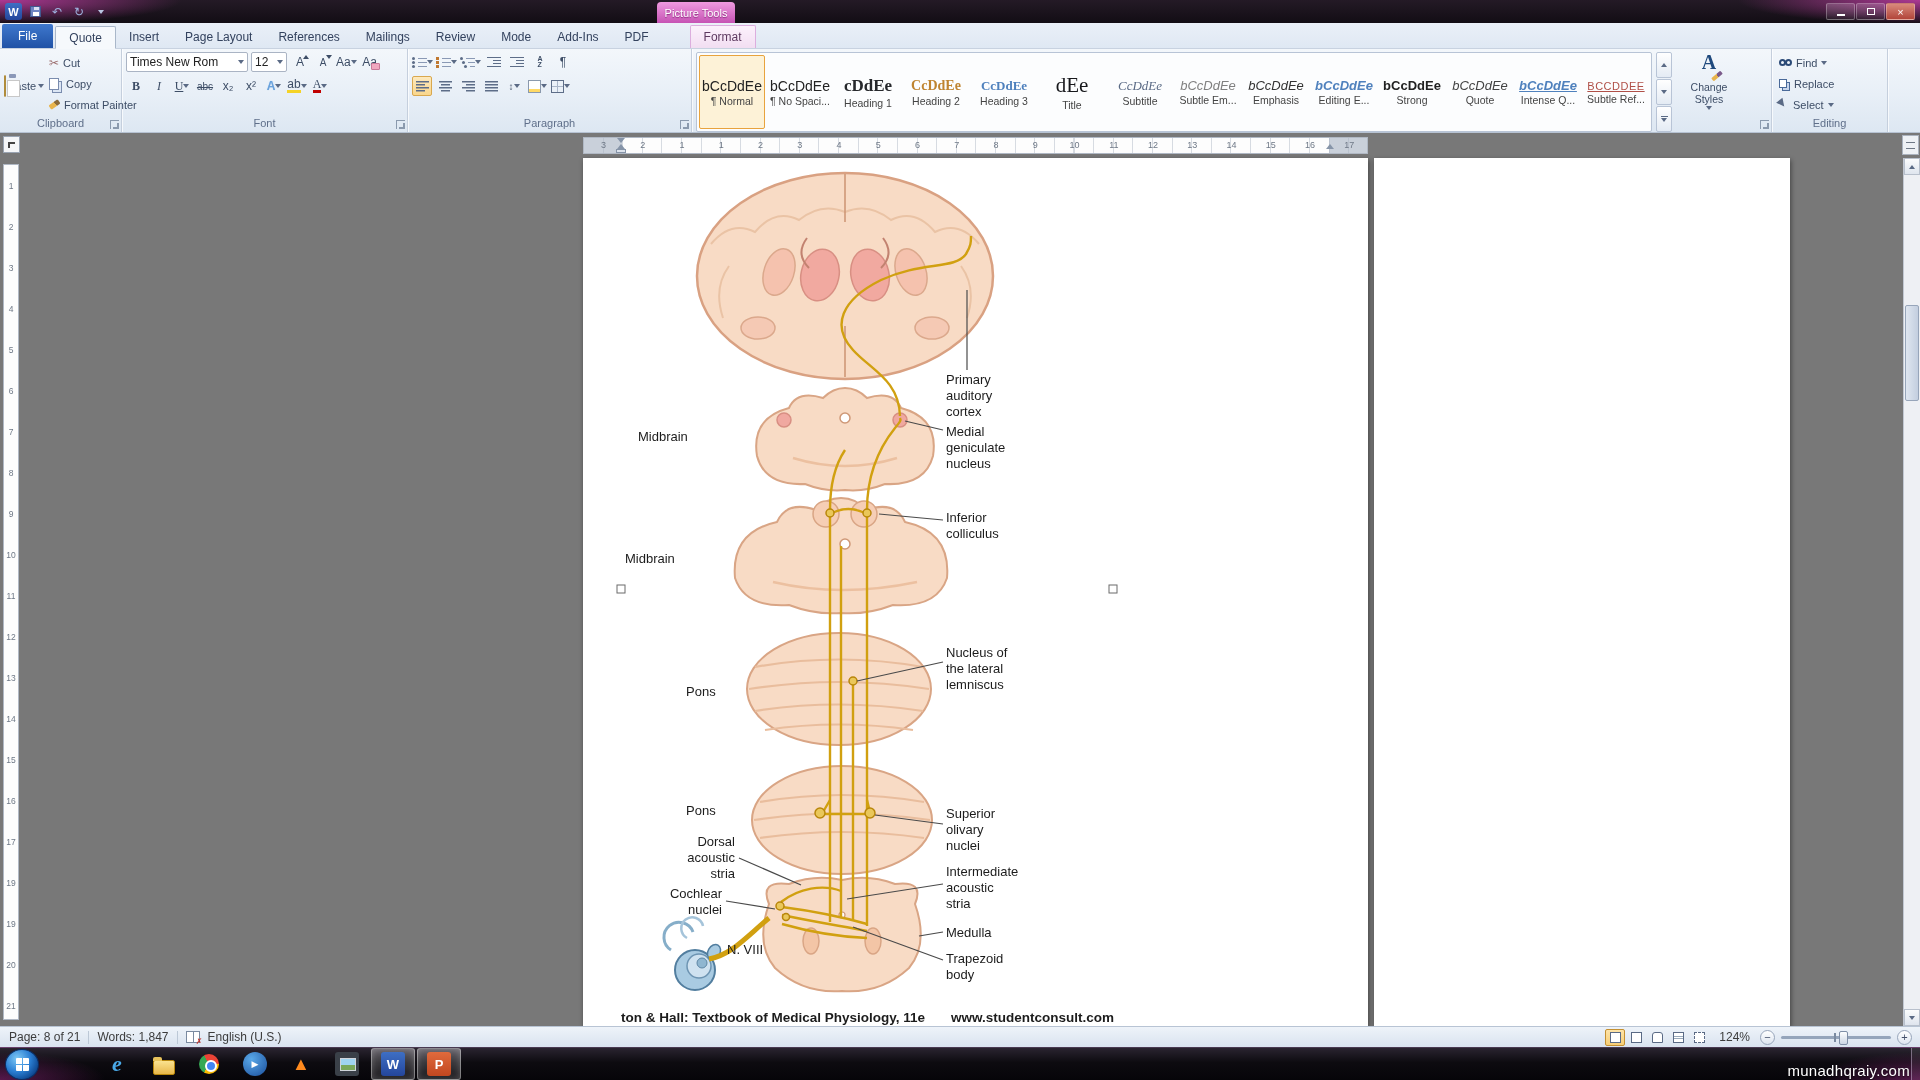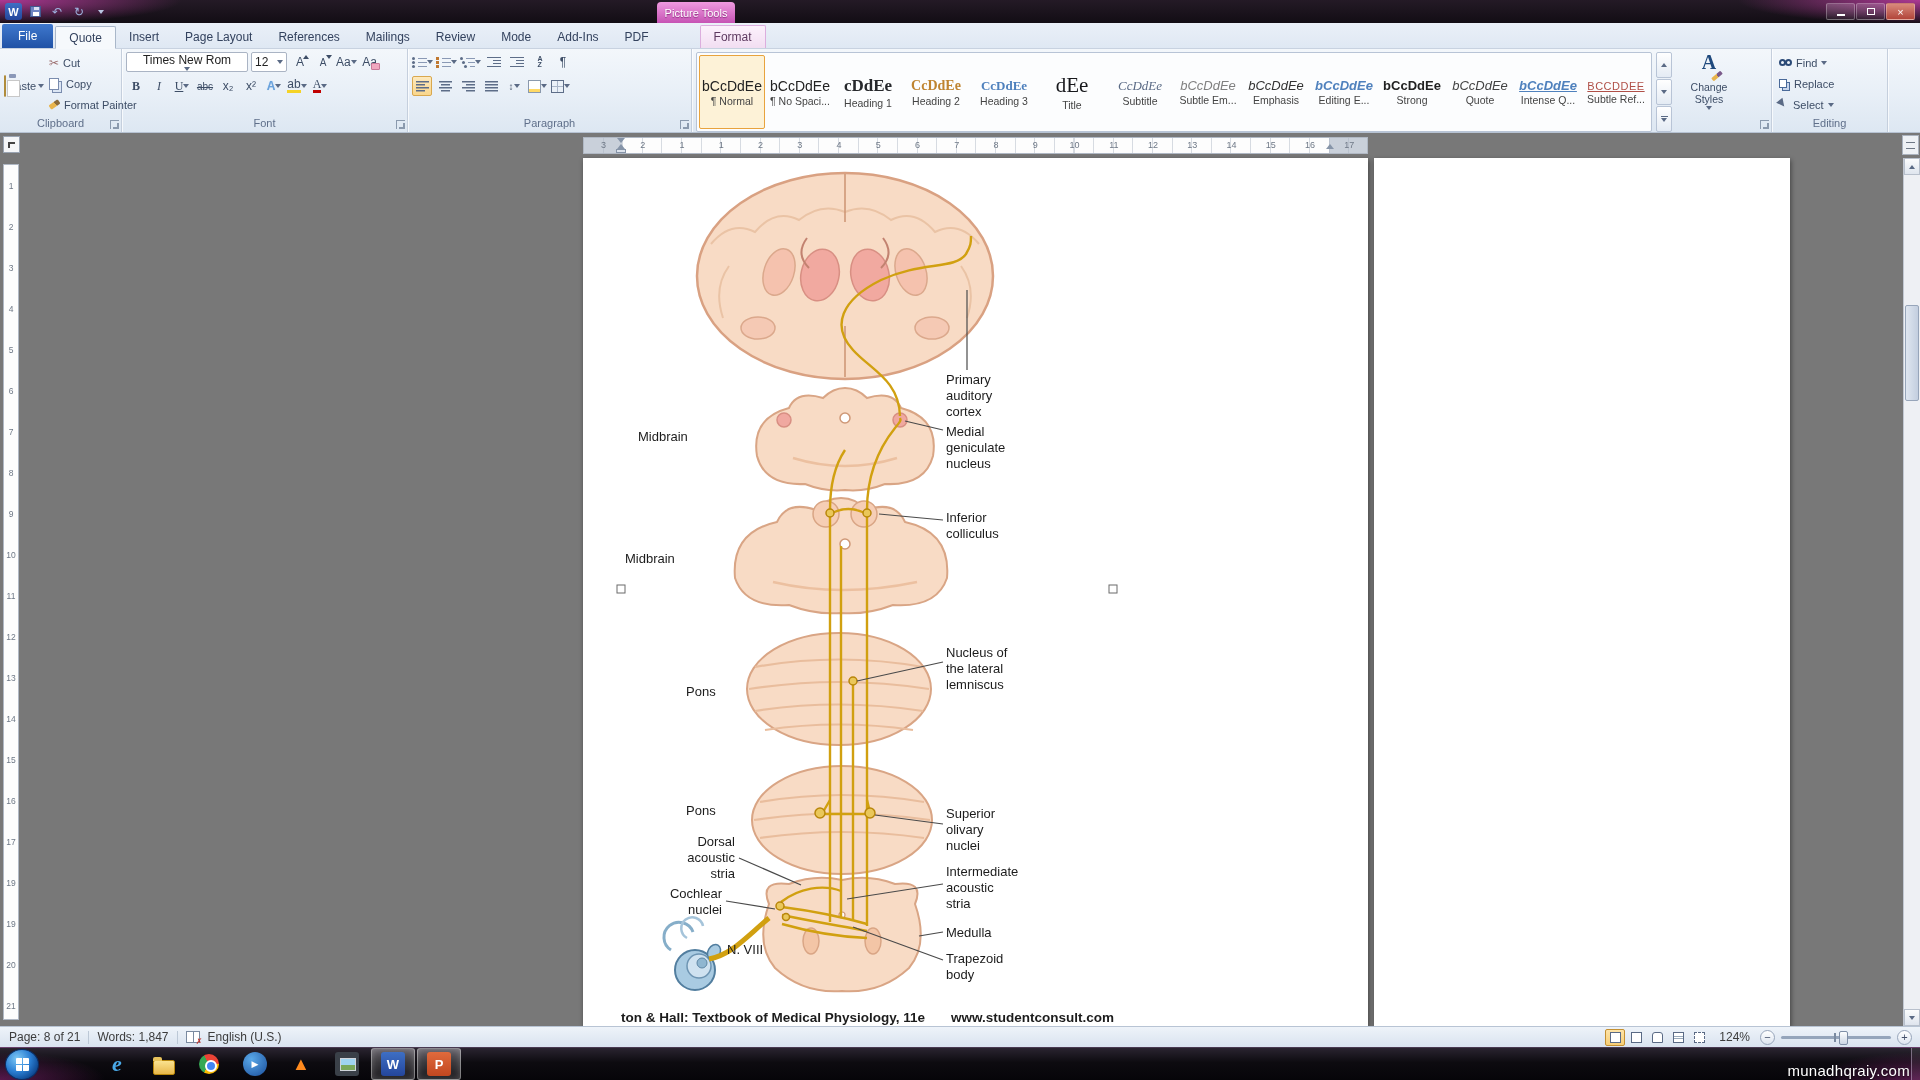--- a/index.html
+++ b/index.html
@@ -41,21 +41,21 @@
   
   .tabrow { position:absolute; left:0; top:23px; width:1920px; height:26px;
     background:linear-gradient(180deg,#eaf0f8,#dfe8f3); border-bottom:1px solid #c8d2e0;
     display:flex; align-items:flex-end; padding-left:2px; }
   .rtab { height:23px; padding:0 13px; display:flex; align-items:center; font-size:12px;
     color:#33425e; white-space:nowrap; }
   .rtab.file { background:linear-gradient(#3f78cd,#2052a6); color:#fff; height:24px;
     border-radius:2px 2px 0 0; margin-right:2px; padding:0 16px; }
   .rtab.active { background:#f6f9fc; border:1px solid #a9b7c9; border-bottom:1px solid #f6f9fc;
     border-radius:2px 2px 0 0; margin-bottom:-1px; }
-  .rtab.contextual { margin-left:38px; background:linear-gradient(#fcf1fc,#f2def2);
+  .rtab.contextual { margin-left:28px; background:linear-gradient(#fcf1fc,#f2def2);
     border:1px solid #dcaede; border-bottom:none; border-radius:2px 2px 0 0; color:#5e3a60; }
 
   
   .ribbon { position:absolute; left:0; top:49px; width:1920px; height:84px;
     background:linear-gradient(180deg,#f3f7fb 0%,#e8eff7 55%,#dde7f2 100%);
     border-bottom:1px solid #b6c2d2; display:flex; }
   .grp { position:relative; height:100%; border-right:1px solid #c5cfdd;
     box-shadow:1px 0 0 rgba(255,255,255,.7); display:flex; flex-direction:column; padding:3px 4px 0 4px; }
   .grp-label { height:15px; text-align:center; font-size:11px; color:#5f6f8a; line-height:13px; }
   .grp-content { flex:1; }
@@ -85,21 +85,21 @@
   .copy-ic { width:10px; height:12px; background:#fff; border:1px solid #7a8cae;
     box-shadow:3px 3px 0 -1px #dce6f4, 3px 3px 0 0 #7a8cae; margin-right:3px; }
   .brush-ic { width:11px; height:5px; background:linear-gradient(90deg,#e8b44c 60%,#8a6a3a 60%);
     transform:rotate(-35deg); border-radius:1px; }
 
   
   .g-font { width:286px; }
   .frow { display:flex; align-items:center; gap:3px; margin-bottom:4px; }
   .combo { background:#fff; border:1px solid #aab4c4; height:20px; display:flex; align-items:center;
     justify-content:space-between; font-size:12px; color:#222; padding:0 3px; border-radius:2px; }
-  .combo-font { width:122px;flex-direction:column; }
+  .combo-font { width:122px; }
   .combo-size { width:36px; }
   .fB { font-weight:bold; font-family:"Liberation Serif",serif; }
   .fI { font-style:italic; font-family:"Liberation Serif",serif; }
   .fU { text-decoration:underline; font-family:"Liberation Serif",serif; }
   .fStrike { text-decoration:line-through; font-size:10px; }
   .under-y { border-bottom:3px solid #f5d327; line-height:11px; }
   .under-r { border-bottom:3px solid #c00000; line-height:11px; font-family:"Liberation Serif",serif; }
   .fx-blue { color:#6aa2dc; font-weight:bold; text-shadow:0 0 1px #aacdf0; }
   .grow-arrow::after { content:""; position:absolute; top:3px; right:1px; border-left:3px solid transparent;
     border-right:3px solid transparent; border-bottom:4px solid #3d4d66; }

